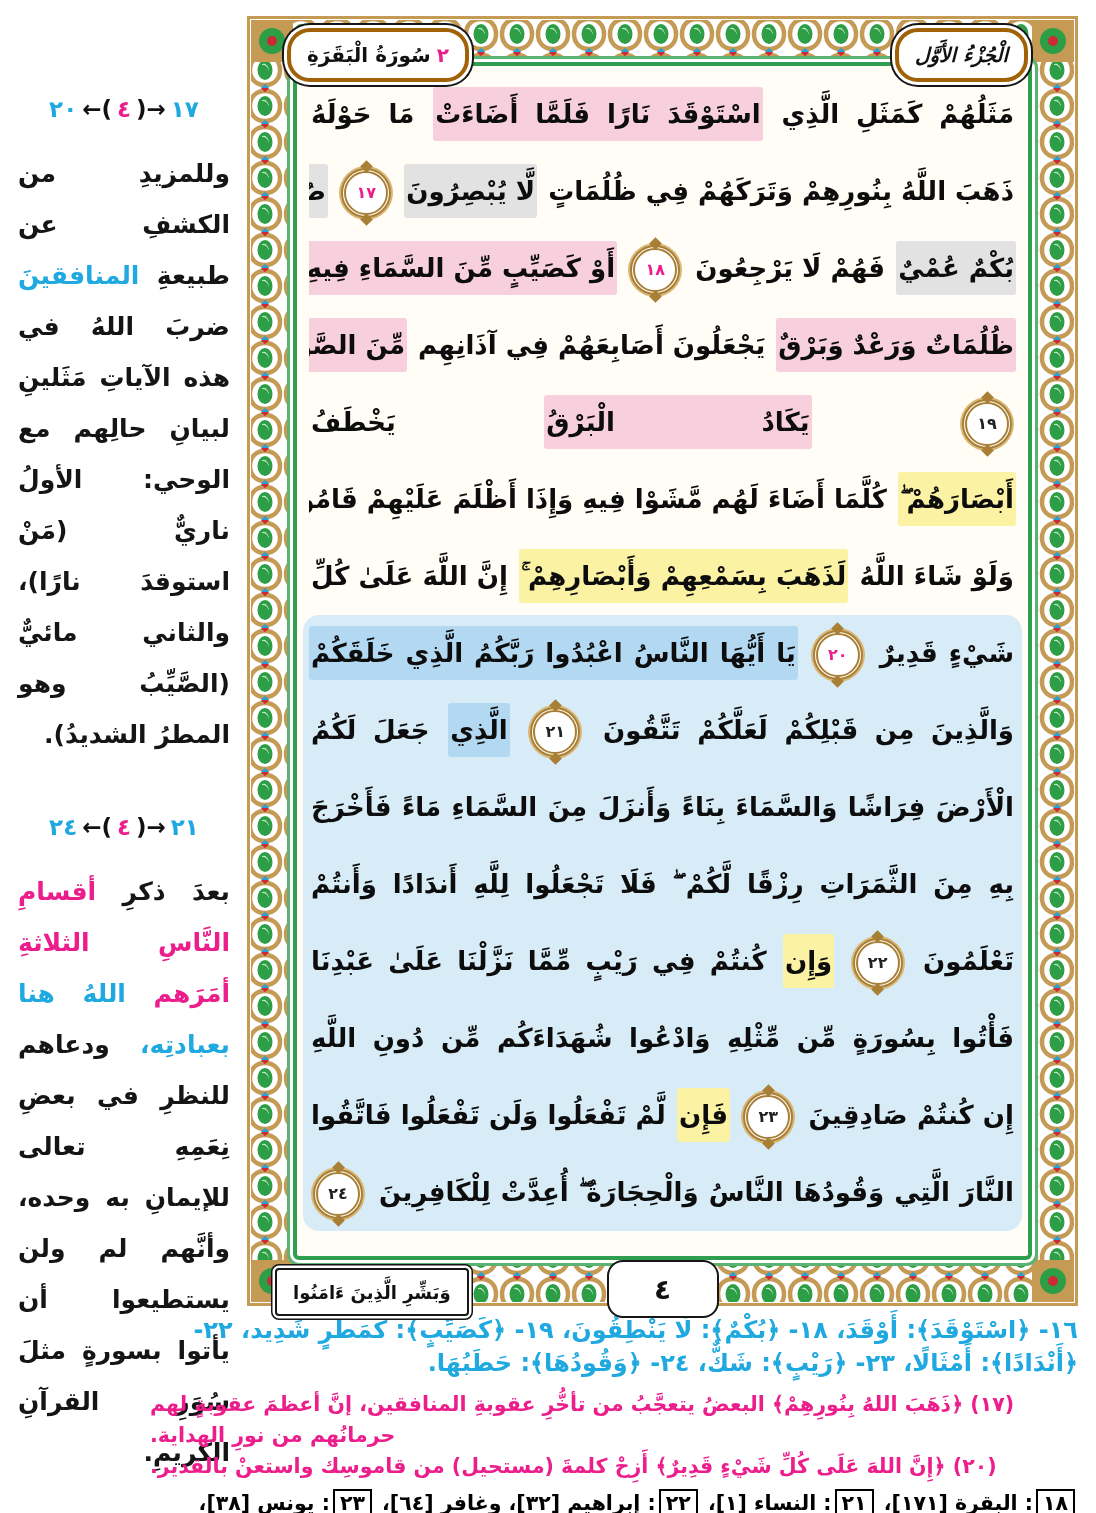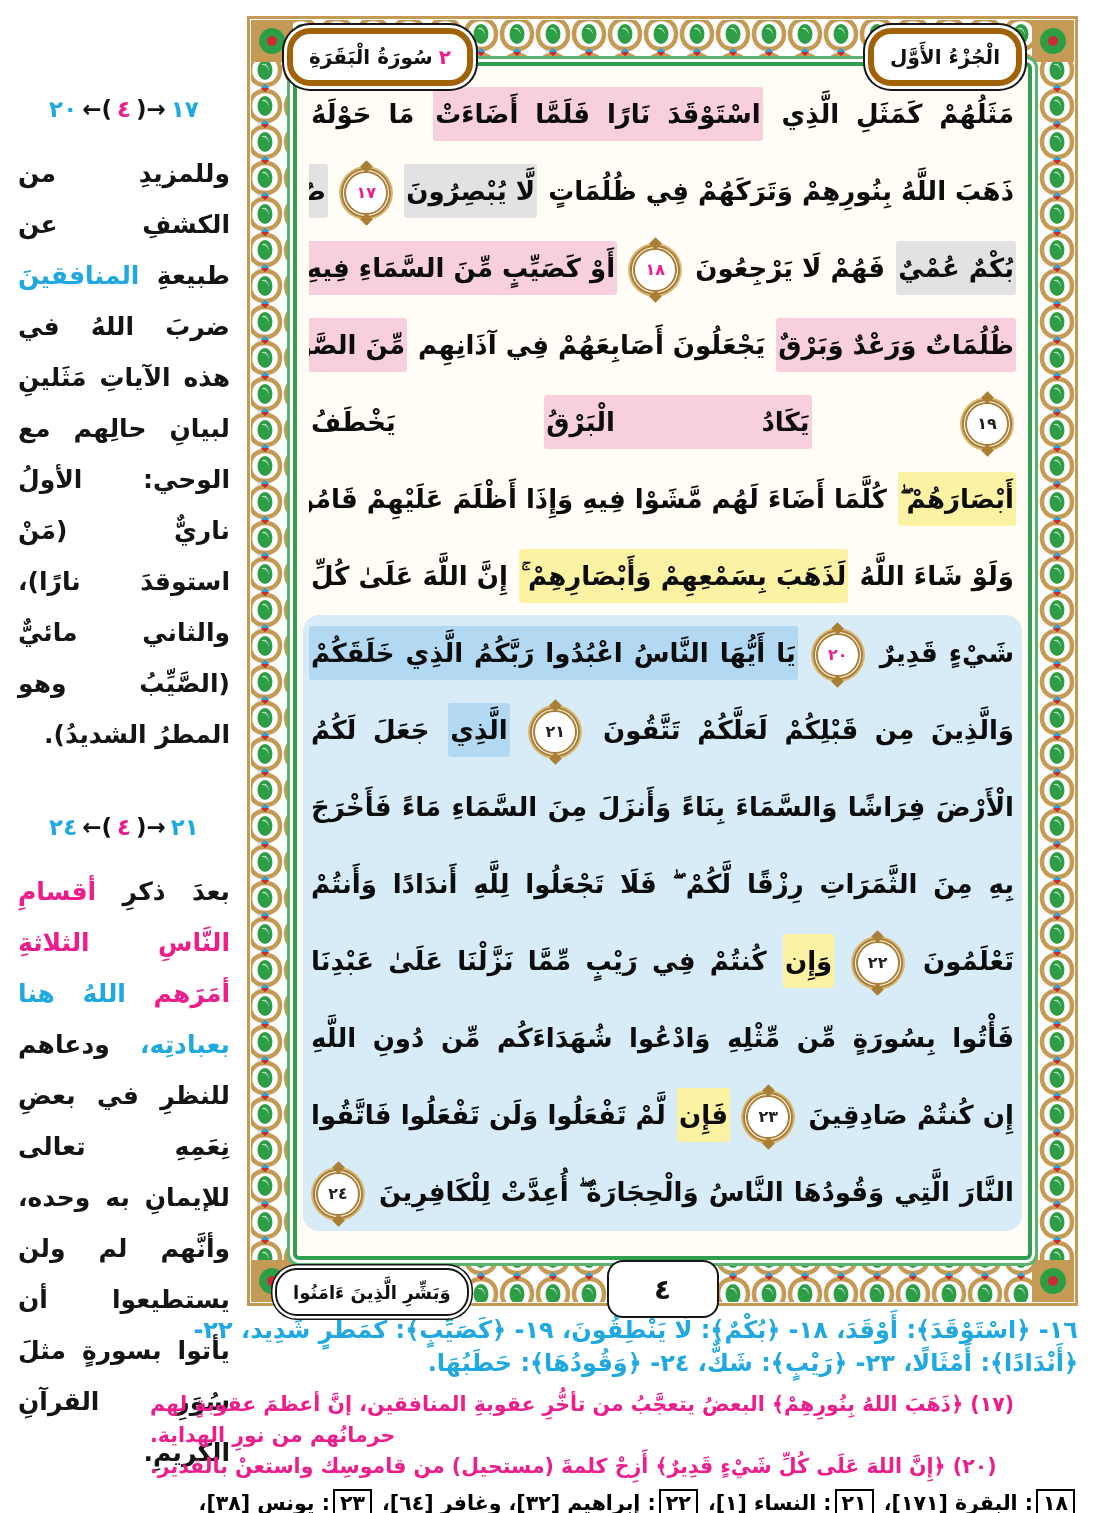--- a/index.html
+++ b/index.html
@@ -39,30 +39,30 @@
     width:40px;height:40px;border:5px double var(--gold2,#a97f35);border-radius:50%;
     background:#fff;box-shadow:0 0 0 2px #d9b877;vertical-align:middle;position:relative;margin:0 4px;}
   .medallion::before,.medallion::after{content:"";position:absolute;width:9px;height:9px;
     background:var(--gold2,#a97f35);transform:rotate(45deg);left:50%;margin-left:-4.5px;}
   .medallion::before{top:-11px;}
   .medallion::after{bottom:-11px;}
   .mnum{font-size:16px;font-weight:bold;line-height:1;color:#222;}
   .mnum.magenta{color:var(--magenta,#ec1e8c);}
   
   .cartouche{position:absolute;top:12px;height:46px;background:#fff;
-    border:6px solid #a16207;border-radius:23px;box-shadow:0 0 0 3px #fff,0 0 0 5px #161616;
+    border:4px solid #a16207;border-radius:23px;box-shadow:0 0 0 3px #fff,0 0 0 5px #161616;
     display:flex;align-items:center;justify-content:center;gap:6px;
     font-size:20px;font-weight:bold;color:#111;padding:0 16px;z-index:5;white-space:nowrap;}
   .surah-cartouche{left:40px;}
-  .juz-cartouche{right:56px;}
+  .juz-cartouche{right:50px;font-style:italic;}
   .pagenum-box{position:absolute;left:50%;transform:translateX(-50%);bottom:-12px;width:108px;height:54px;
     background:#fff;border:2.5px solid #161616;border-radius:16px;display:flex;align-items:center;
     justify-content:center;font-size:28px;font-weight:bold;color:#111;z-index:5;}
   .catchword{position:absolute;left:28px;bottom:-10px;height:44px;background:#fff;
-    border:2px solid #161616;border-radius:22px;box-shadow:0 0 0 2.5px #fff,0 0 0 4px #161616;
+    border:2px solid #161616;border-radius:4px;box-shadow:0 0 0 2.5px #fff,0 0 0 4px #161616;
     display:flex;align-items:center;font-size:18px;font-weight:bold;color:#111;
     padding:0 16px;z-index:5;white-space:nowrap;}
   
   .footer{position:absolute;left:110px;right:18px;top:1314px;direction:rtl;}
   .glosses{color:var(--cyan,#1fa9e0);font-weight:bold;font-size:24px;line-height:33px;text-align:right;}
   .notes{margin-top:9px;color:var(--magenta,#ec1e8c);font-weight:bold;font-size:20.5px;
     line-height:31px;text-align:left;padding-left:40px;}
   .refs{margin-top:7px;color:#000;font-weight:bold;font-size:20.5px;text-align:right;padding-left:70px;}
   .refbox{display:inline-block;border:2px solid #000;padding:0 5px;margin:0 3px;line-height:24px;}
 </style>

